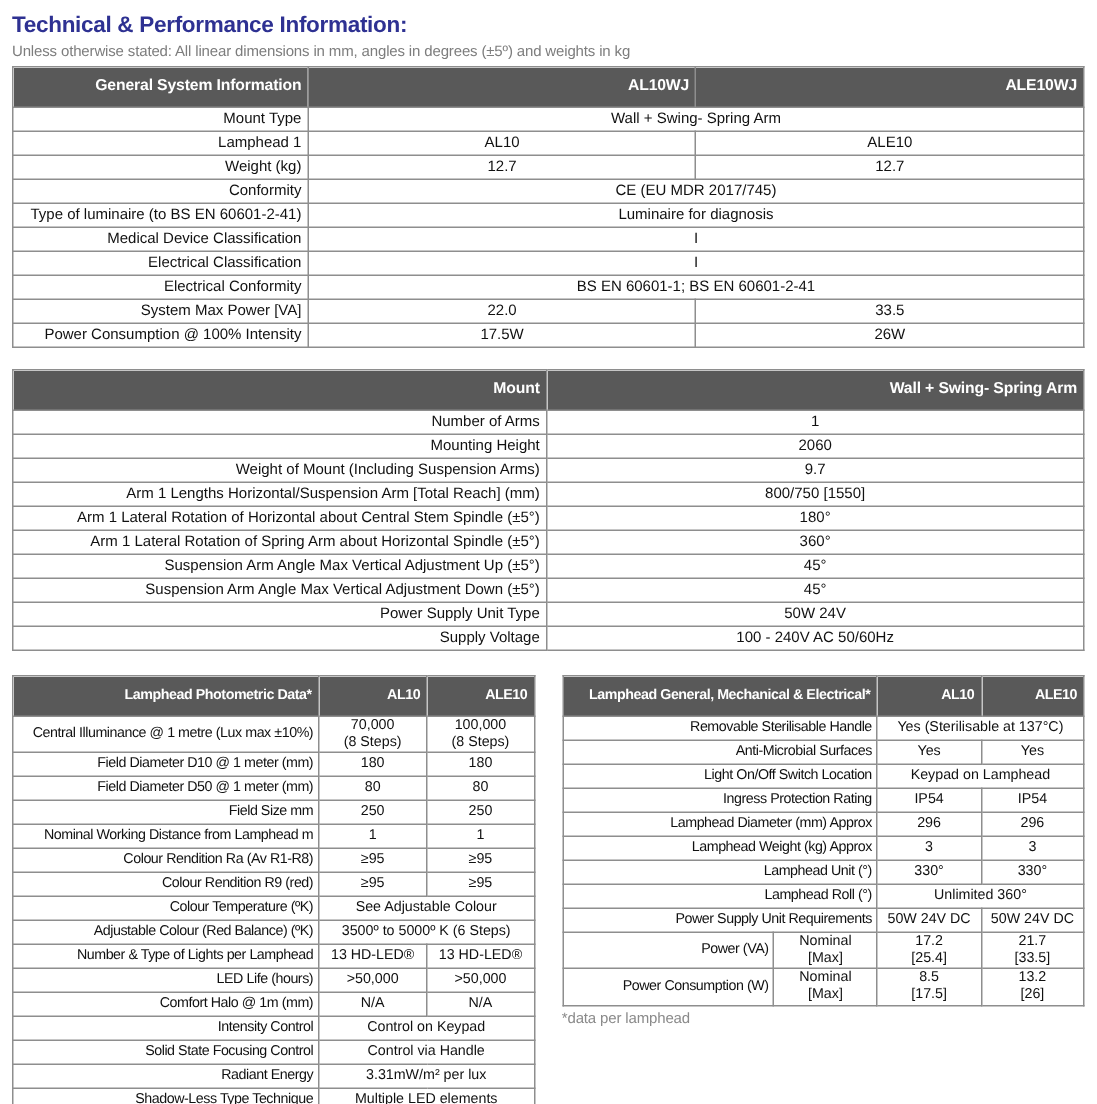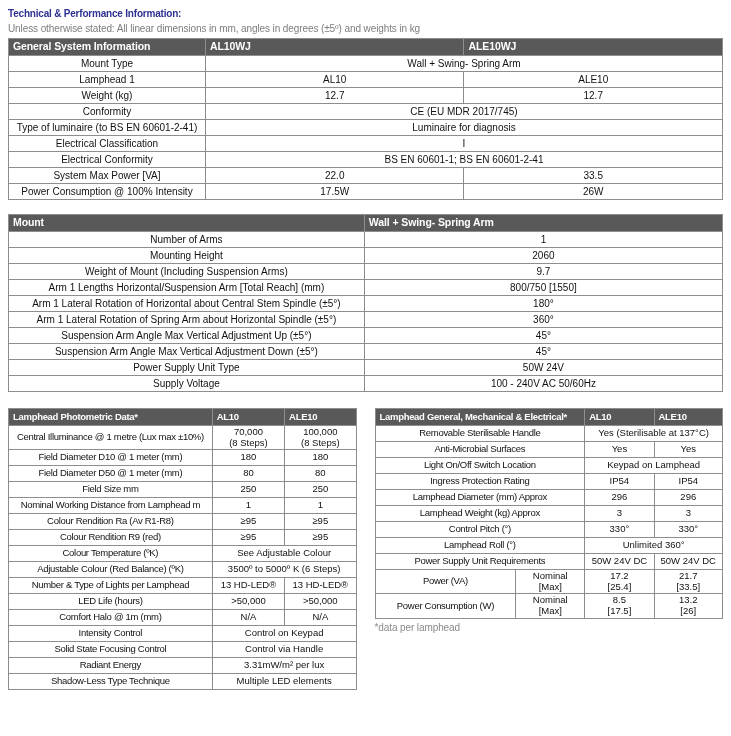--- a/index.html
+++ b/index.html
@@ -12,39 +12,39 @@
     --footnote-color:#8a8a8a;
   }
   *{box-sizing:border-box;}
   html,body{margin:0;padding:0;background:#ffffff;}
   body{
     width:731px;height:736px;overflow:hidden;
     font-family:"Liberation Sans",sans-serif;color:var(--text-color);
   }
   .page{padding:6px 8px 0 8px;}
   .page-title{
-    font-size:10px;font-weight:bold;color:var(--title-color);
+    font-size:15px;font-weight:bold;color:var(--title-color);
     margin:2px 0 4px 0;letter-spacing:-0.2px;
   }
   .page-subtitle{
     font-size:10px;color:var(--subtitle-color);margin:0 0 4px 0;letter-spacing:-0.1px;
   }
   table{border-collapse:collapse;table-layout:fixed;}
   th,td{
     border:1px solid var(--border-color);
     padding:1px 4px;height:16px;line-height:1.12;vertical-align:middle;
     overflow:hidden;
   }
   th{
     background:var(--header-bg);color:var(--header-text);
-    font-weight:bold;font-size:10.5px;text-align:left;height:17px;
+    font-weight:bold;font-size:10.5px;text-align:right;height:27px;
     white-space:nowrap;letter-spacing:-0.1px;
   }
   td{font-size:10px;}
-  td.l{text-align:center;white-space:nowrap;}
+  td.l{text-align:right;white-space:nowrap;}
   td.c{text-align:center;white-space:pre-line;}
   .tbl-general{margin-top:1px;}
   .tbl-mount{margin-top:14px;}
   .bottom-row{display:flex;gap:18px;margin-top:16px;align-items:flex-start;}
   .small th{font-size:9.5px;letter-spacing:-0.3px;}
   .small td{font-size:9.5px;}
   .small td.l{letter-spacing:-0.3px;padding:1px 3px;}
   .footnote{font-size:10px;color:var(--footnote-color);margin-top:3px;letter-spacing:-0.1px;}
 </style>
 </head>
@@ -85,20 +85,24 @@
               <td colspan="1" class="c">12.7</td>
               <td colspan="1" class="c">12.7</td>
             </tr>
             <tr>
               <td colspan="1" class="l">Conformity</td>
               <td colspan="2" class="c">CE (EU MDR 2017/745)</td>
             </tr>
             <tr>
               <td colspan="1" class="l">Type of luminaire (to BS EN 60601-2-41)</td>
               <td colspan="2" class="c">Luminaire for diagnosis</td>
+            </tr>
+            <tr>
+              <td colspan="1" class="l">Medical Device Classification</td>
+              <td colspan="2" class="c">I</td>
             </tr>
             <tr>
               <td colspan="1" class="l">Electrical Classification</td>
               <td colspan="2" class="c">I</td>
             </tr>
             <tr>
               <td colspan="1" class="l">Electrical Conformity</td>
               <td colspan="2" class="c">BS EN 60601-1; BS EN 60601-2-41</td>
             </tr>
             <tr>
@@ -311,21 +315,21 @@
                 <td colspan="2" class="l">Lamphead Diameter (mm) Approx</td>
                 <td colspan="1" class="c">296</td>
                 <td colspan="1" class="c">296</td>
               </tr>
               <tr>
                 <td colspan="2" class="l">Lamphead Weight (kg) Approx</td>
                 <td colspan="1" class="c">3</td>
                 <td colspan="1" class="c">3</td>
               </tr>
               <tr>
-                <td colspan="2" class="l">Control Pitch (°)</td>
+                <td colspan="2" class="l">Lamphead Unit (°)</td>
                 <td colspan="1" class="c">330°</td>
                 <td colspan="1" class="c">330°</td>
               </tr>
               <tr>
                 <td colspan="2" class="l">Lamphead Roll (°)</td>
                 <td colspan="2" class="c">Unlimited 360°</td>
               </tr>
               <tr>
                 <td colspan="2" class="l">Power Supply Unit Requirements</td>
                 <td colspan="1" class="c">50W 24V DC</td>

